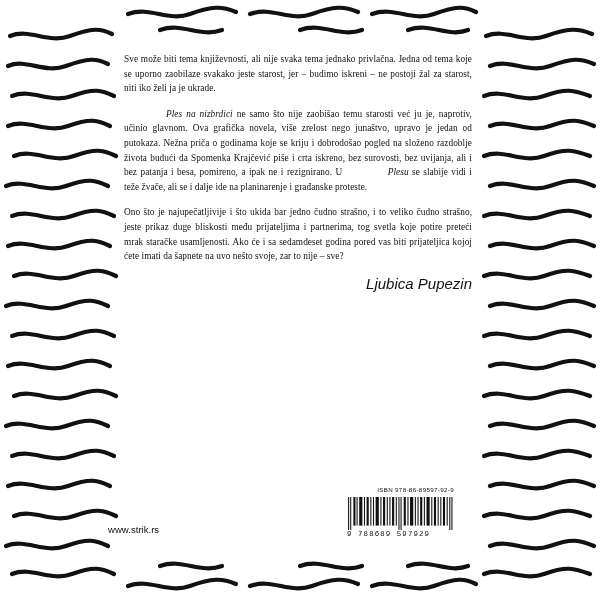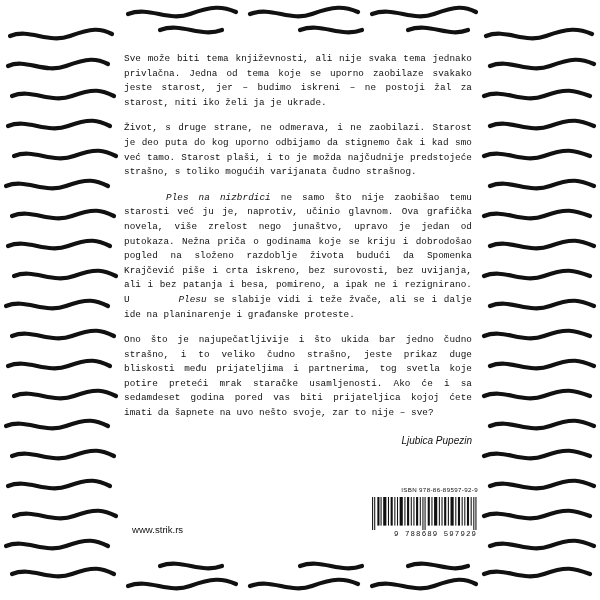--- a/index.html
+++ b/index.html
@@ -33,41 +33,41 @@
     width: 348px;
     height: 500px;
   }
   .para {
     font-size: 9.3px;
     line-height: 14.6px;
     color: #111111;
     text-align: justify;
     margin: 0 0 11px 0;
     letter-spacing: 0.05px;
-    font-family: Liberation Mono, monospace;
+    font-family: Liberation Serif, serif;
   }
   .para:last-of-type {
     margin-bottom: 0;
   }
   .para em {
     font-style: italic;
     margin-left: 42px;
   }
   .signature {
     margin-top: 13px;
-    font-size: 10px;
+    font-size: 15px;
     line-height: 13px;
     color: #111111;
     text-align: right;
     font-style: italic;
     font-family: "Liberation Sans", sans-serif;
   }
   #bottom-row {
     position: absolute;
-    left: 132px;
+    left: 108px;
     top: 486px;
     width: 348px;
     display: flex;
     align-items: flex-end;
     justify-content: space-between;
   }
   #website {
     font-size: 9.6px;
     color: #111111;
     font-family: "Liberation Sans", sans-serif;
@@ -94,21 +94,21 @@
   #barcode-bars {
     height: 33px;
     width: 100%;
     display: block;
   }
   #barcode-digits {
     font-family: "Liberation Mono", monospace;
     font-size: 7.4px;
     letter-spacing: 1.1px;
     color: #111111;
-    text-align: right;
+    text-align: left;
     margin-top: 0px;
     white-space: nowrap;
   }
 </style>
 </head>
 <body>
 
 <div id="page">
 
   <svg id="squiggle-layer" viewBox="0 0 600 600" xmlns="http://www.w3.org/2000/svg">
@@ -165,21 +165,20 @@
       <path d="M250 586 C 272 578, 290 594, 312 586 S 344 578, 358 584"></path>
       <path d="M372 586 C 394 578, 412 594, 434 586 S 464 578, 476 584"></path>
       <path d="M160 566 C 182 558, 200 574, 222 566"></path>
       <path d="M300 566 C 322 558, 340 574, 362 566"></path>
       <path d="M408 566 C 430 558, 448 574, 468 566"></path>
     </g>
   </svg>
 
   <div id="content">
     <p class="para">Sve može biti tema književnosti, ali nije svaka tema jednako privlačna. Jedna od tema koje se uporno zaobilaze svakako jeste starost, jer – budimo iskreni – ne postoji žal za starost, niti iko želi ja je ukrade.</p>
-    <p class="para">Život, s druge strane, ne odmerava, i ne zaobilazi. Starost je deo puta do kog uporno odbijamo da stignemo čak i kad smo već tamo. Starost plaši, i to je možda najčudnije predstojeće strašno, s toliko mogućih varijanata čudno strašnog.</p>
 
     <p class="para">
       <em>Ples na nizbrdici</em><span> ne samo što nije zaobišao temu starosti već ju je, naprotiv, učinio glavnom. Ova grafička novela, više zrelost nego junaštvo, upravo je jedan od putokaza. Nežna priča o godinama koje se kriju i dobrodošao pogled na složeno razdoblje života budući da Spomenka Krajčević piše i crta iskreno, bez surovosti, bez uvijanja, ali i bez patanja i besa, pomireno, a ipak ne i rezignirano. U </span><em>Plesu</em><span> se slabije vidi i teže žvače, ali se i dalje ide na planinarenje i građanske proteste.</span>
     </p>
 
     <p class="para">Ono što je najupečatljivije i što ukida bar jedno čudno strašno, i to veliko čudno strašno, jeste prikaz duge bliskosti među prijateljima i partnerima, tog svetla koje potire preteći mrak staračke usamljenosti. Ako će i sa sedamdeset godina pored vas biti prijateljica kojoj ćete imati da šapnete na uvo nešto svoje, zar to nije – sve?</p>
 
     <div class="signature">Ljubica Pupezin</div>
   </div>
 

